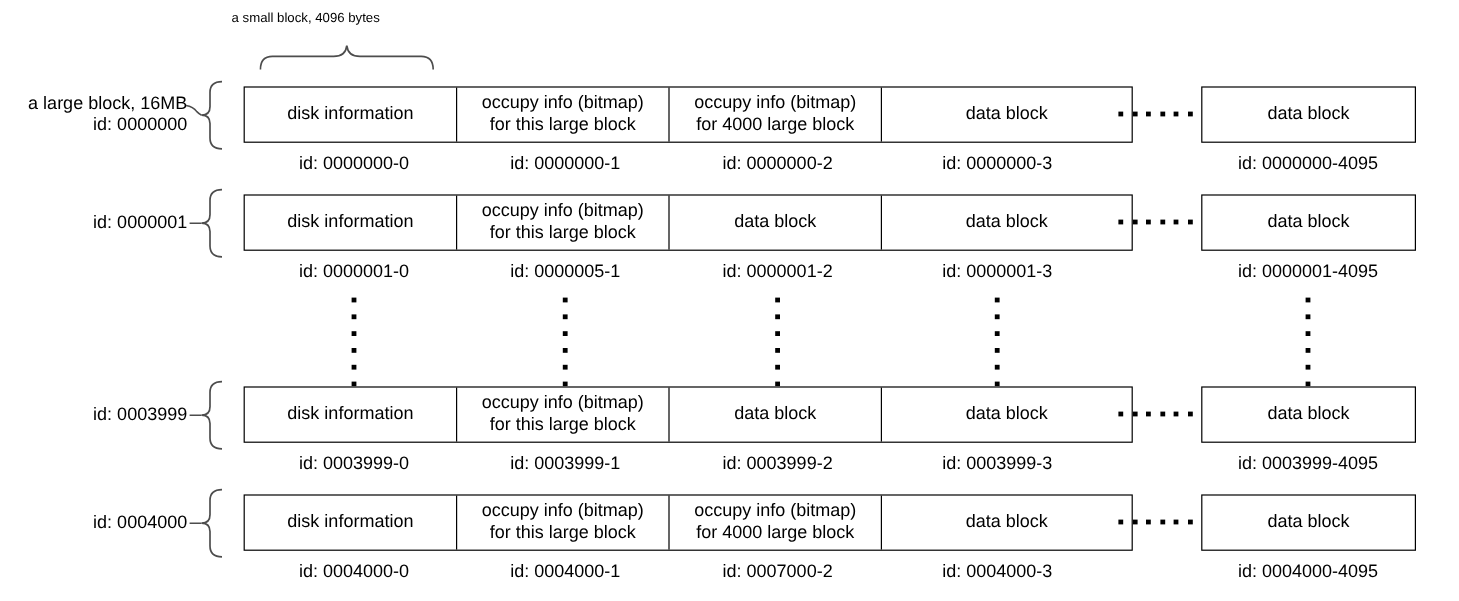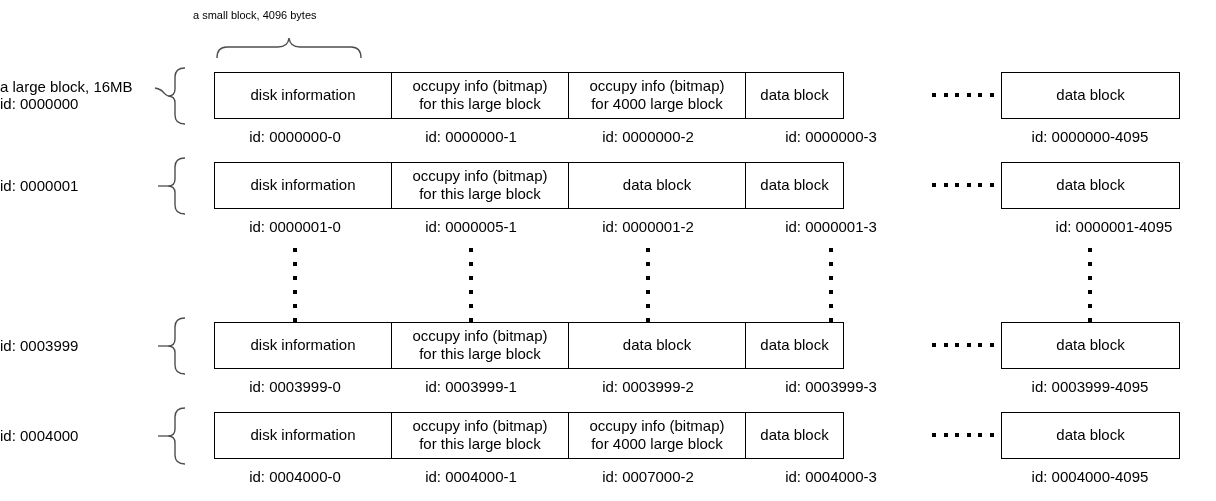--- a/index.html
+++ b/index.html
@@ -2,26 +2,26 @@
 <html><head>
 <meta charset="utf-8">
 <style>
   html,body{margin:0;padding:0;background:#fff;}
   .canvas{
     position:relative;width:1216px;height:501px;background:#ffffff;
     font-family:"Liberation Sans",sans-serif;color:#000;overflow:hidden;
   }
   .note{position:absolute;font-size:11px;white-space:nowrap;}
   .row-label{
-    position:absolute;left:0;width:156px;text-align:left;
+    position:absolute;left:0;width:156px;text-align:right;
     font-size:15px;line-height:17px;
   }
   .brace{position:absolute;}
   .cells{
-    position:absolute;left:214px;width:630px;height:47px;
+    position:absolute;left:203px;width:741px;height:47px;
     display:flex;border:1.5px solid #000;box-sizing:border-box;background:#fff;
   }
   .cell{
     display:flex;align-items:center;justify-content:center;text-align:center;
     font-size:15px;line-height:18px;white-space:pre-line;box-sizing:border-box;
   }
   .cell + .cell{border-left:1.5px solid #000;}
   .c1{width:176px;} .c2{width:177px;} .c3{width:177px;} .c4{flex:1;}
   .cell-last{
     position:absolute;left:1001px;width:179px;height:47px;
@@ -110,21 +110,21 @@
       <i></i>
       <i></i>
       <i></i>
       <i></i>
   </div>
   <div class="cell-last" style="top:161.5px;">data block</div>
   <div class="id-label" style="left:295px;top:218px;">id: 0000001-0</div>
   <div class="id-label" style="left:471px;top:218px;">id: 0000005-1</div>
   <div class="id-label" style="left:648px;top:218px;">id: 0000001-2</div>
   <div class="id-label" style="left:831px;top:218px;">id: 0000001-3</div>
-  <div class="id-label" style="left:1114px;top:218px;">id: 0000001-4095</div>
+  <div class="id-label" style="left:1090px;top:218px;">id: 0000001-4095</div>
 
   <div class="vdots" style="left:295px;top:248px;">
       <i></i>
       <i></i>
       <i></i>
       <i></i>
       <i></i>
       <i></i>
     </div>
   <div class="vdots" style="left:471px;top:248px;">

